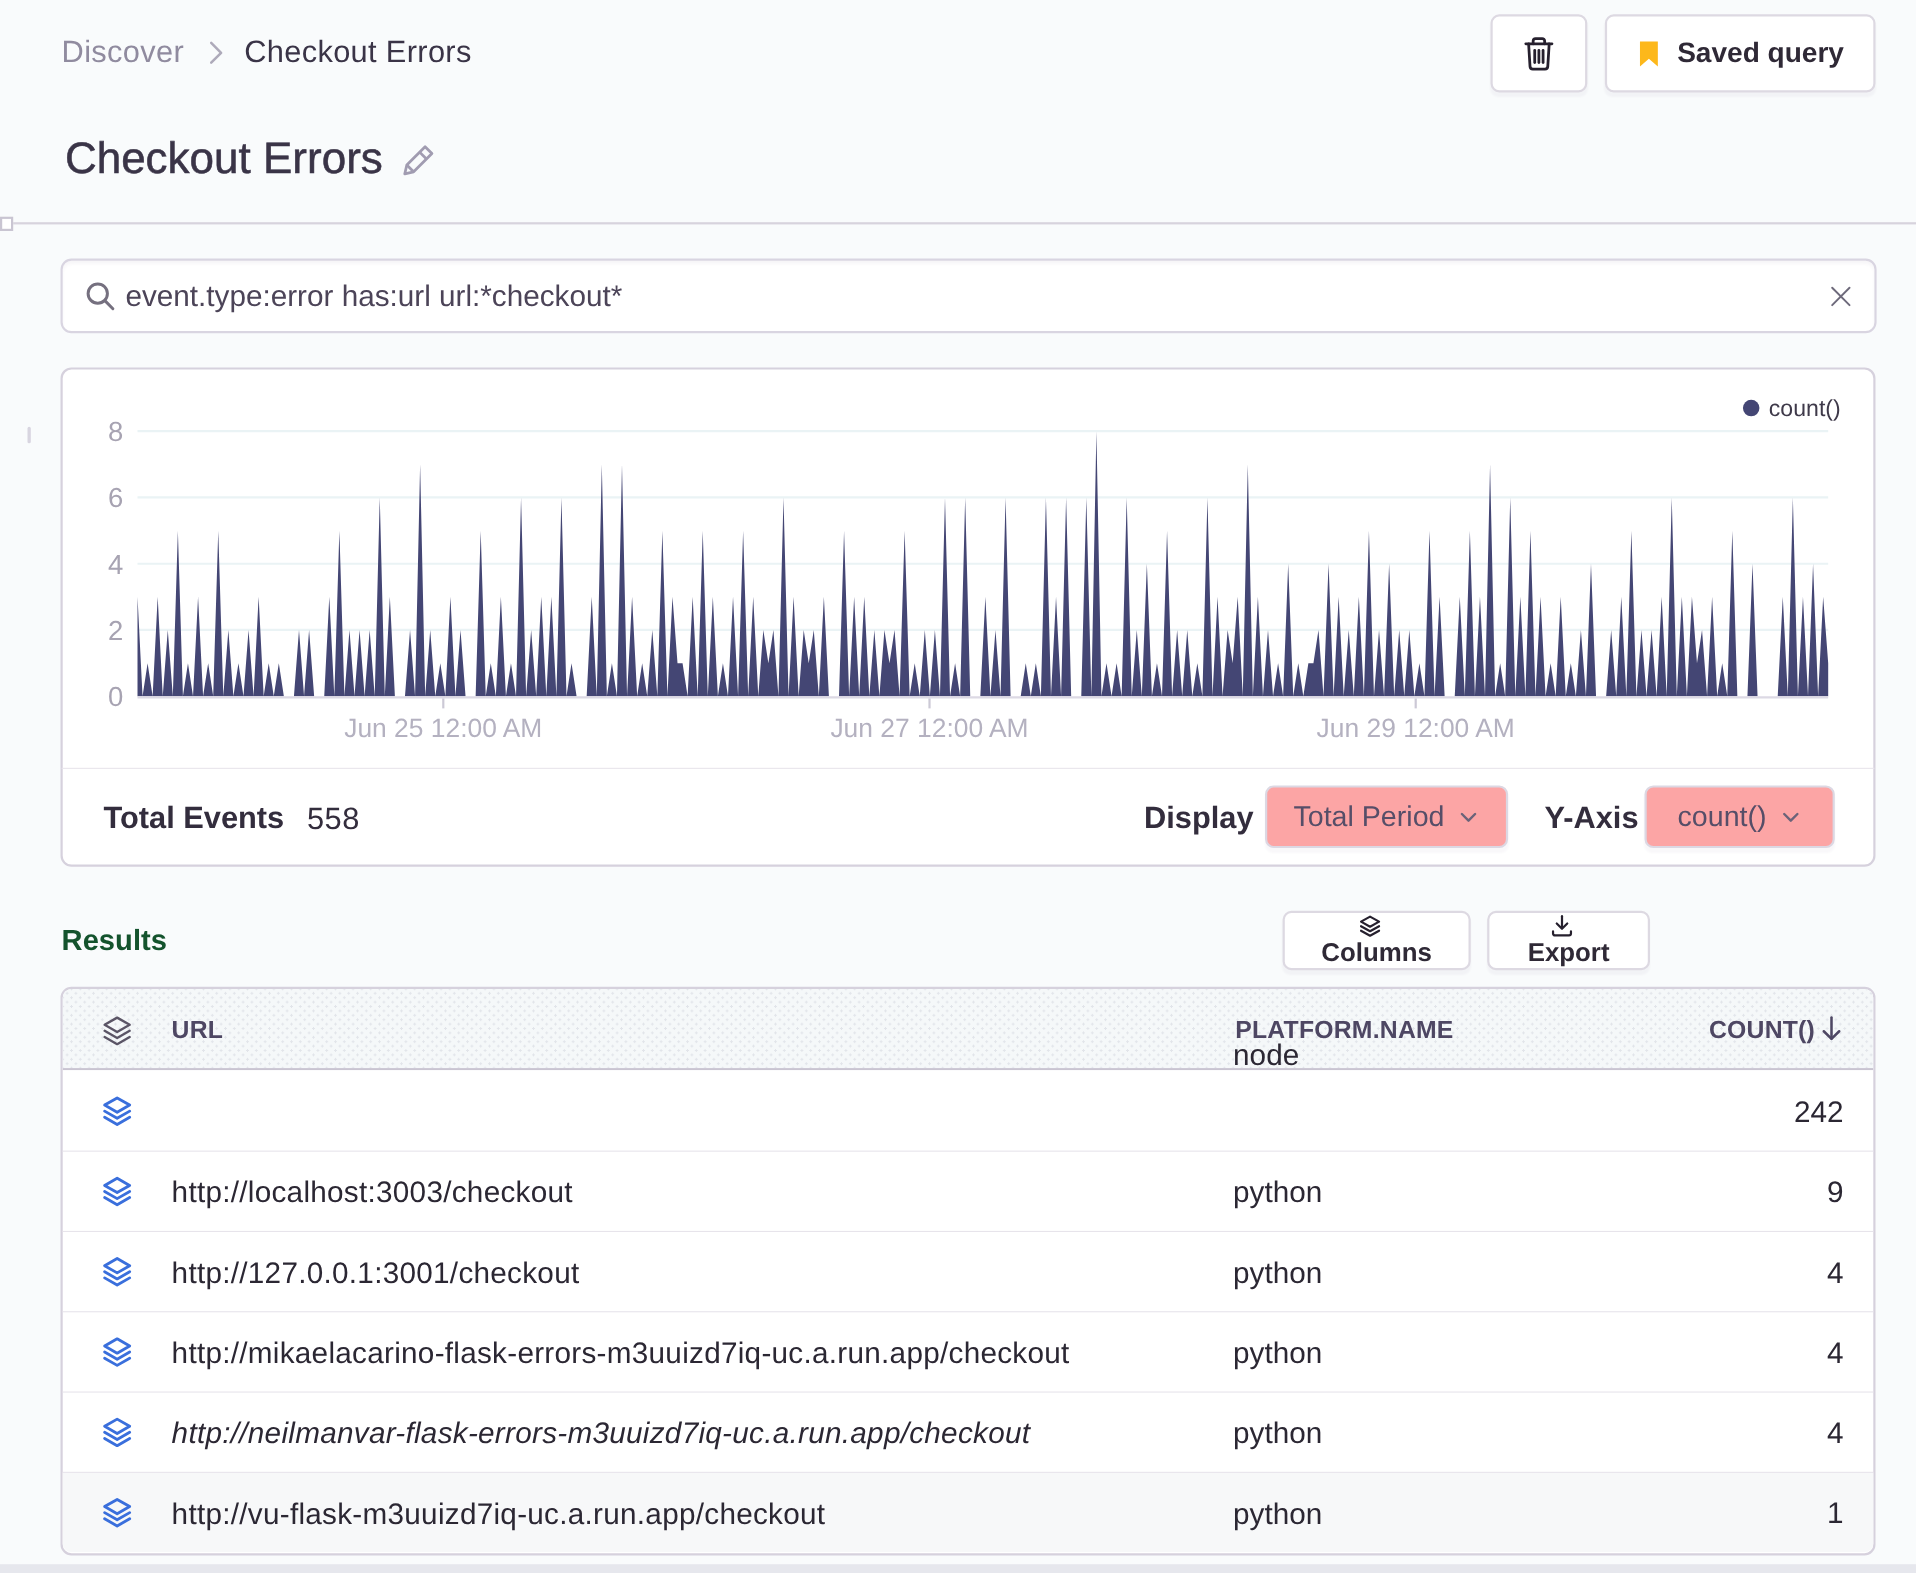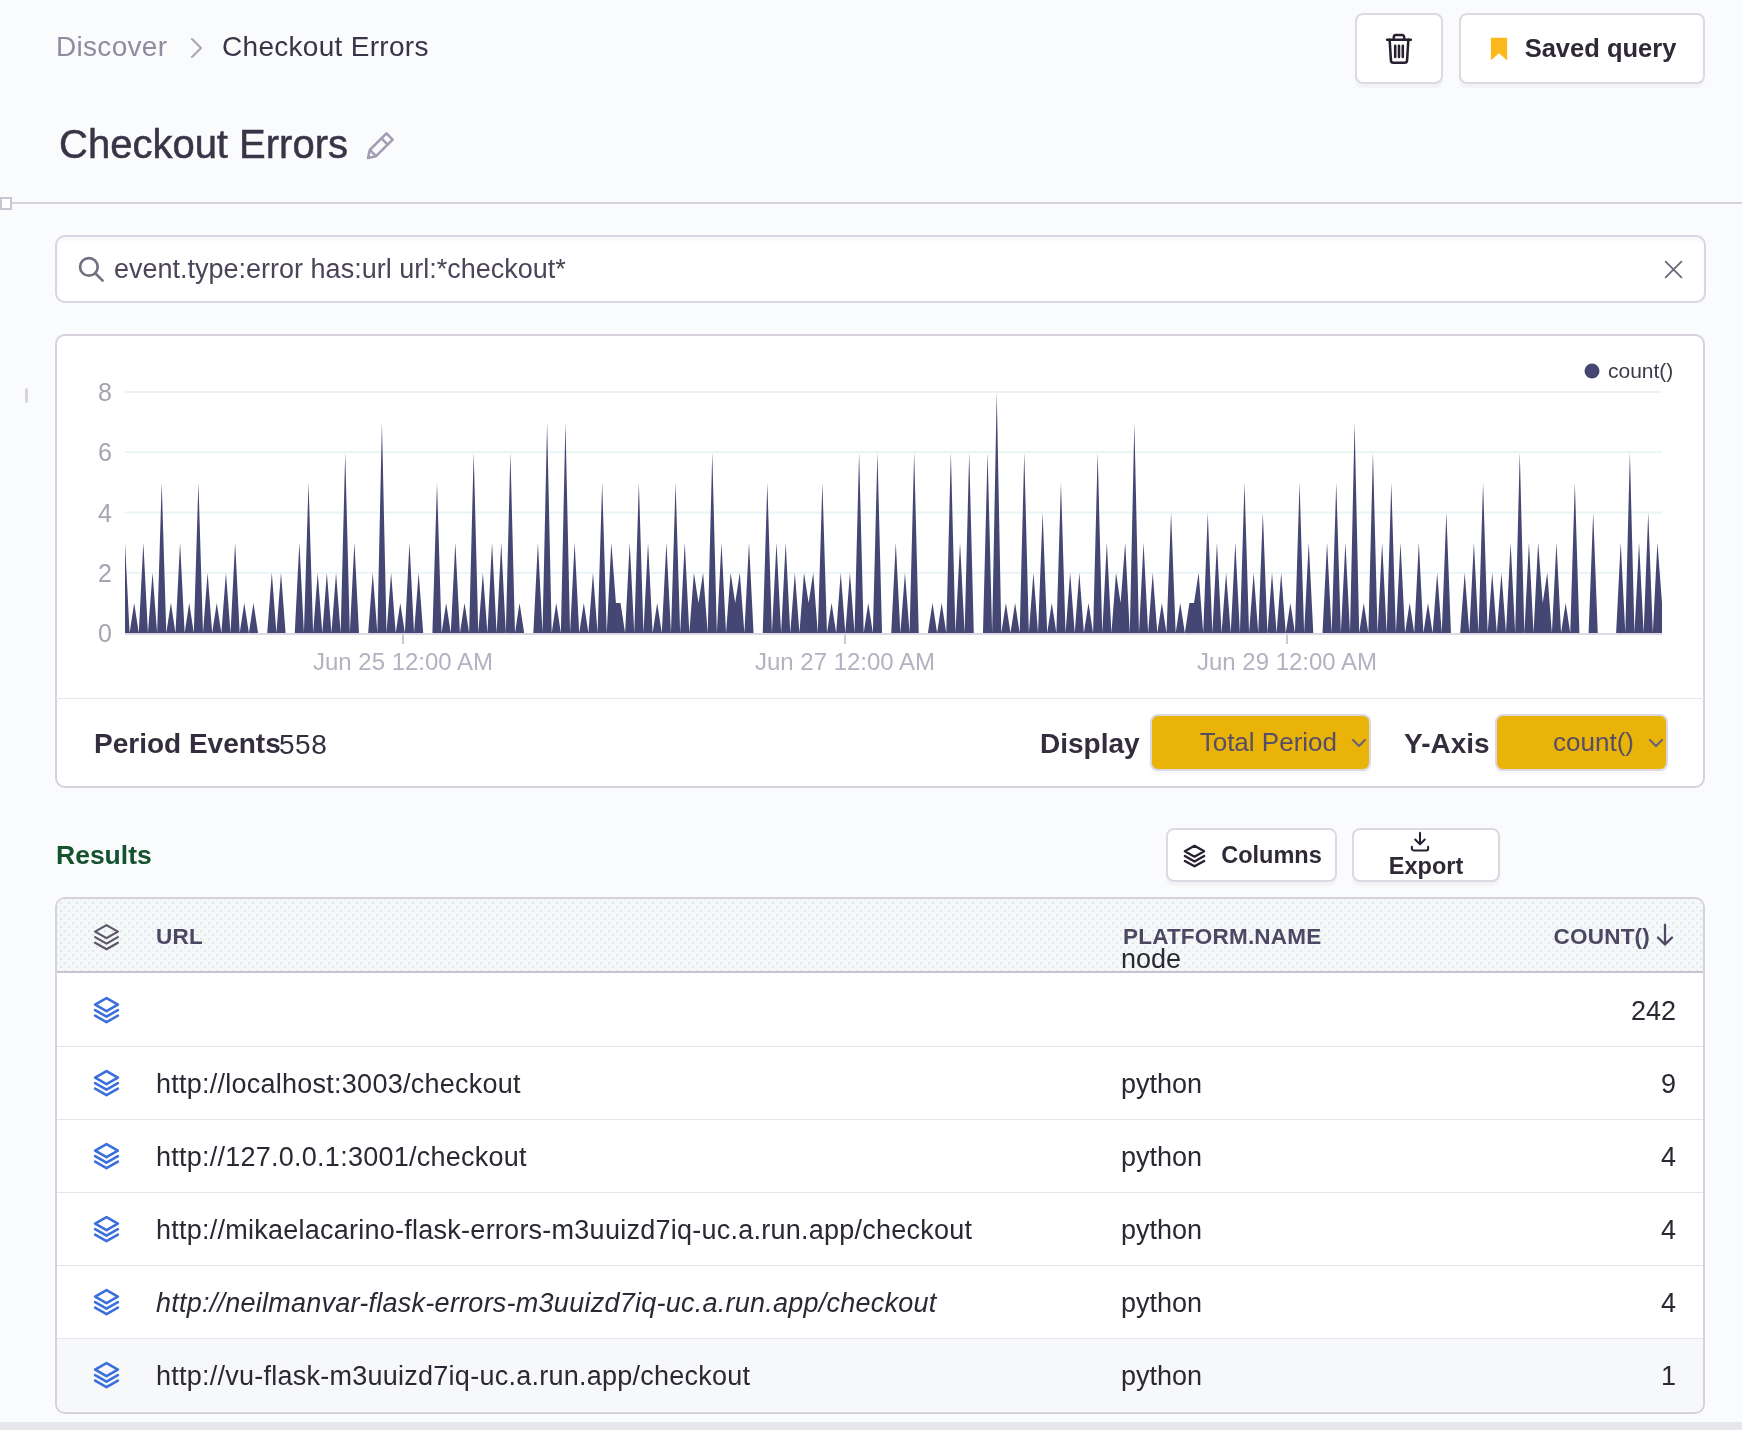--- a/index.html
+++ b/index.html
@@ -4,22 +4,22 @@
 <style>
   html,body{margin:0;padding:0;}
   body{font-family:"Liberation Sans",sans-serif;background:#f9fbfc;}
   #page{position:relative;width:1742px;height:1430px;overflow:hidden;background:#f9fbfc;}
   .abs{position:absolute;}
   .btn{position:absolute;background:#fff;border:2px solid #ddd9e2;border-radius:8px;
        box-shadow:0 4px 2px rgba(60,30,90,0.035);box-sizing:border-box;
        display:flex;align-items:center;justify-content:center;}
   .btn .lbl{font-weight:bold;color:#2f2936;}
   .panel{position:absolute;background:#fff;border:2px solid #d6d1dd;border-radius:10px;box-sizing:border-box;}
-  .drop{position:absolute;background:#eab308;border:2px solid #dcd8e3;border-radius:8px;box-sizing:border-box;
-        box-shadow:0 4px 2px rgba(60,30,90,0.03);display:flex;align-items:center;justify-content:flex-end;}
+  .drop{position:absolute;background:#fca5a5;border:2px solid #dcd8e3;border-radius:8px;box-sizing:border-box;
+        box-shadow:0 4px 2px rgba(60,30,90,0.03);display:flex;align-items:center;justify-content:center;}
   .ddtext{font-size:26px;color:#564e68;}
 </style>
 </head>
 <body>
 <div id="page">
 
   <div class="abs" style="left:56px;top:31px;font-size:28px;letter-spacing:0.3px;color:#908b9f;">Discover</div>
   <svg class="abs" style="left:186px;top:36px;" width="20" height="24" viewBox="0 0 20 24">
       <path d="M6 3 L15 12 L6 21" fill="none" stroke="#aeaaba" stroke-width="2.3" stroke-linecap="round" stroke-linejoin="round"></path>
     </svg>
@@ -98,40 +98,40 @@
       <text x="348" y="336">Jun 25 12:00 AM</text>
       <text x="790" y="336">Jun 27 12:00 AM</text>
       <text x="1232" y="336">Jun 29 12:00 AM</text>
     </g>
 
     <circle cx="1537" cy="37" r="7.5" fill="#444674"></circle>
     <text x="1553" y="44" font-size="21" fill="#3f3a4a" font-family="Liberation Sans">count()</text>
   </svg>
 
   <div class="abs" style="left:56px;top:698px;width:1648px;height:1px;background:#e8e5ec;"></div>
-  <div class="abs" style="left:94px;top:728px;font-size:28px;font-weight:bold;color:#332d3d;">Period Events</div>
+  <div class="abs" style="left:94px;top:728px;font-size:28px;font-weight:bold;color:#332d3d;">Total Events</div>
   <div class="abs" style="left:279px;top:729px;font-size:28px;letter-spacing:0.5px;color:#332d3d;">558</div>
   <div class="abs" style="left:1040px;top:728px;font-size:28px;font-weight:bold;color:#332d3d;">Display</div>
   <div class="drop" style="left:1150px;top:714px;width:221px;height:57px;">
     <span class="ddtext">Total Period</span>
     <svg width="20" height="20" viewBox="0 0 20 20" style="margin-left:12px;" fill="none" stroke="#6b6379" stroke-width="2.2" stroke-linecap="round" stroke-linejoin="round">
         <path d="M4 7l6 6 6-6"></path>
       </svg>
   </div>
   <div class="abs" style="left:1404px;top:728px;font-size:28px;font-weight:bold;color:#332d3d;">Y-Axis</div>
   <div class="drop" style="left:1495px;top:714px;width:173px;height:57px;">
     <span class="ddtext">count()</span>
     <svg width="20" height="20" viewBox="0 0 20 20" style="margin-left:12px;" fill="none" stroke="#6b6379" stroke-width="2.2" stroke-linecap="round" stroke-linejoin="round">
         <path d="M4 7l6 6 6-6"></path>
       </svg>
   </div>
 
   <div class="abs" style="left:56px;top:840px;font-size:26.5px;font-weight:bold;color:#14532d;">Results</div>
 
-  <div class="btn" style="left:1166px;top:828px;width:171px;height:54px;">
+  <div class="btn" style="left:1166px;top:828px;width:171px;height:54px;flex-direction:column;">
     <svg width="27" height="27" viewBox="0 0 28 28" style="margin-right:13px;" fill="none" stroke="#26202e" stroke-width="2.4" stroke-linejoin="round">
       <path d="M14 4 L24 9.6 L14 15.2 L4 9.6 Z"></path>
       <path d="M4 14.6 L14 20.2 L24 14.6" stroke-linecap="round"></path>
       <path d="M4 19.6 L14 25.2 L24 19.6" stroke-linecap="round"></path>
     </svg>
     <span class="lbl" style="font-size:23.5px;">Columns</span>
   </div>
   <div class="btn" style="left:1352px;top:828px;width:148px;height:54px;flex-direction:column;">
     <svg width="26" height="26" viewBox="0 0 24 24" style="margin-right:12px;" fill="none" stroke="#26202e" stroke-width="2.1" stroke-linecap="round" stroke-linejoin="round">
       <path d="M12 3v11"></path>

